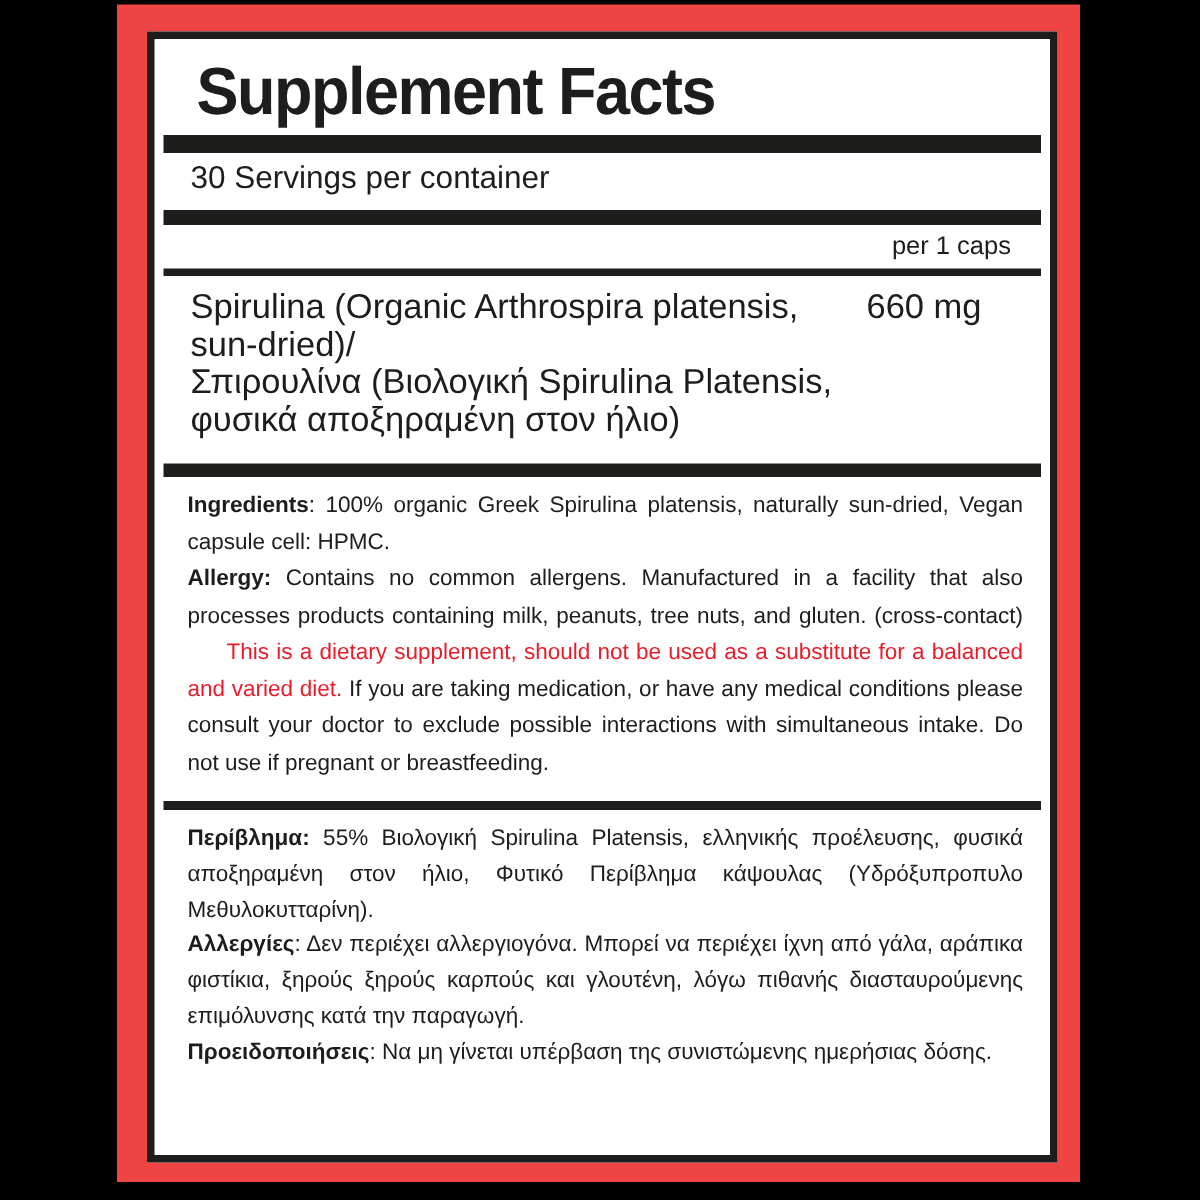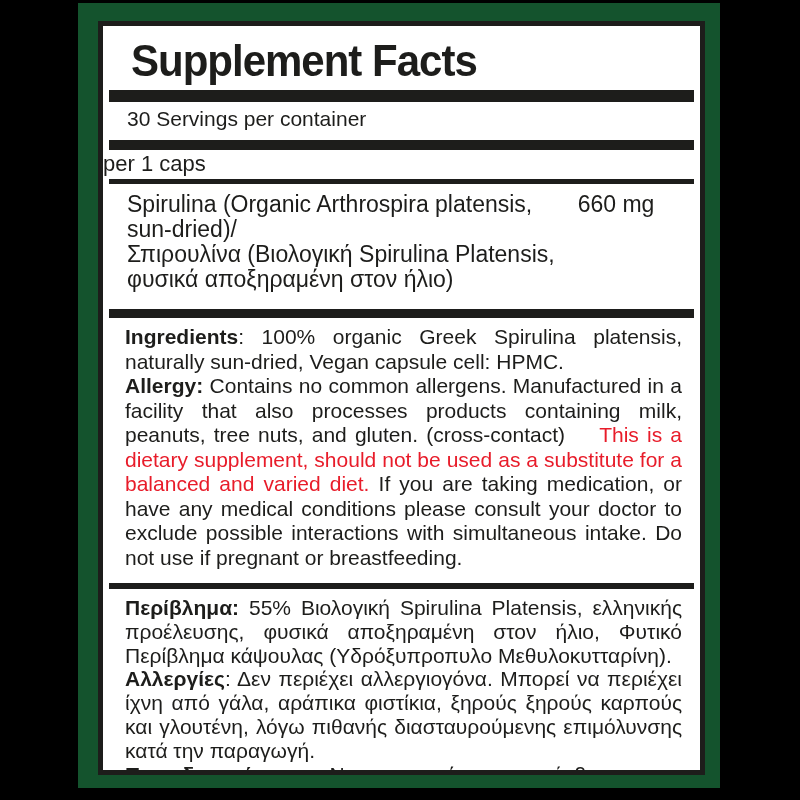--- a/index.html
+++ b/index.html
@@ -6,21 +6,21 @@
   body{
     width:800px;height:800px;
     background:#000;
     font-family:"Liberation Sans",sans-serif;
     position:relative;
     -webkit-font-smoothing:antialiased;
   }
   .stage{position:absolute;inset:0;background:#000;}
   .label{
     position:absolute;left:78px;top:3px;width:642px;height:785px;
-    background:#14532d;
+    background:#ef4444;
   }
   .panel{
     position:absolute;left:20px;top:18px;right:15px;bottom:13px;
     border:5px solid var(--ink,#1d1d1b);
     background:#fff;
     overflow:hidden;
   }
   .title{
     margin:12px 0 0 28px;
     font-size:42px;line-height:44px;
@@ -36,21 +36,22 @@
   .bar-3{height:5px;margin-top:2px;}
   .bar-4{height:9px;margin-top:7px;}
   .bar-5{height:6px;margin-top:4px;}
   .servings{
     padding:6px 24px 5px;
     font-size:21px;line-height:22px;
     color:var(--ink,#1d1d1b);
   }
   .col-header{
     padding:4px 26px 3px 0;
-    font-size:22px;line-height:20px;
+    text-align:right;
+    font-size:17px;line-height:20px;
     color:var(--ink,#1d1d1b);
   }
   .nutrient-row{
     display:flex;
     padding:8px 10px 10px 24px;
     font-size:23px;line-height:25px;
     color:var(--ink,#1d1d1b);
   }
   .nutrient-name{flex:1;}
   .nutrient-name .en{display:block;}
@@ -59,21 +60,21 @@
     text-align:center;
     padding-right:14px;
     white-space:nowrap;
   }
   .text-block{
     padding:7px 18px 9px 22px;
     color:var(--ink,#1d1d1b);
   }
   .text-block p{
     margin:0;
-    font-size:21px;line-height:24.5px;
+    font-size:15px;line-height:24.5px;
     text-align:justify;
   }
   .text-block.greek p{line-height:23.8px;}
   b,.lead{font-weight:bold;}
   .red{color:var(--warning-red,#e81c2a);margin-left:26px;}
 </style>
 </head>
 <body>
 
 <div class="stage">

